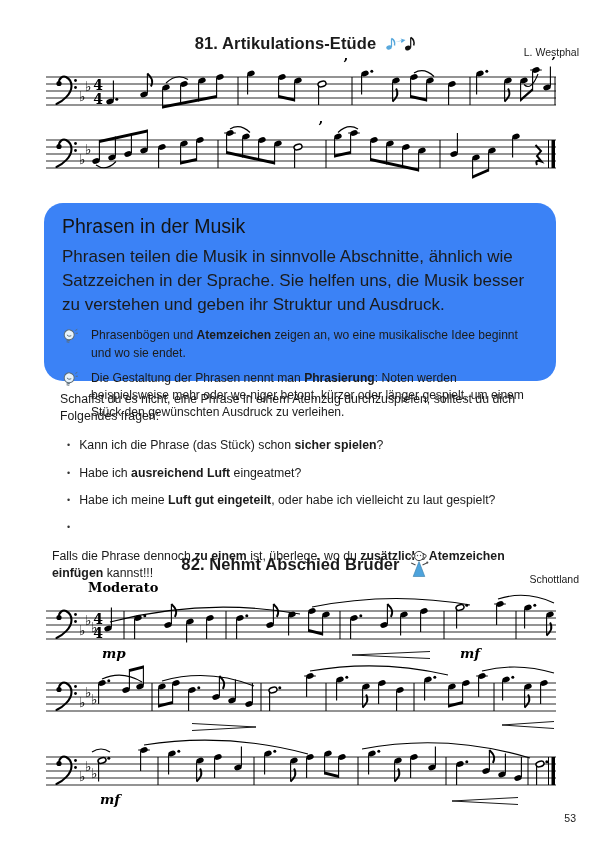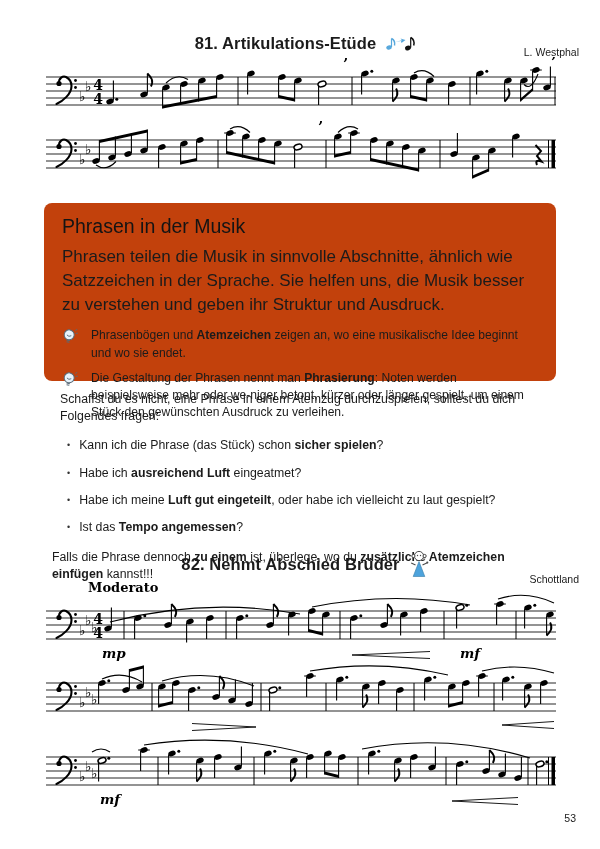--- a/index.html
+++ b/index.html
@@ -14,22 +14,22 @@
   #composer81{top:46px;}
   #origin82{top:573px;}
 
   .staff{position:absolute;left:46px;width:512px;}
   #staffA{top:57px;height:64px;}
   #staffB{top:120px;height:64px;}
   #staffC{top:576px;height:94px;}
   #staffD{top:648px;height:90px;}
   #staffE{top:722px;height:94px;}
 
-  .infobox{position:absolute;left:44px;top:203px;width:512px;height:178px;background:#c2410c;
-           border-radius:8px;box-sizing:border-box;padding:12px 18px 0 18px;}
+  .infobox{position:absolute;left:44px;top:203px;width:512px;height:178px;background:#3b82f6;
+           border-radius:19px;box-sizing:border-box;padding:12px 18px 0 18px;}
   .infobox h2{margin:0 0 7px 0;font-size:19.5px;font-weight:400;color:#141414;}
   .infobox .intro{margin:0 0 10px 0;font-size:17px;line-height:1.42;}
   .ib-row{display:flex;gap:13px;align-items:flex-start;margin-bottom:8px;}
   .ib-icon{flex:0 0 auto;margin-top:0;}
   .ib-text{font-size:12.1px;line-height:1.42;}
 
   .questions{position:absolute;left:52px;top:391px;width:504px;font-size:12.3px;line-height:1.4;}
   .q-intro{margin:0 0 12px 8px;}
   .q-item{display:flex;gap:9px;margin:0 0 10px 15px;}
   .q-bullet{font-size:9px;line-height:16px;color:#333;}
@@ -250,21 +250,20 @@
     <div class="q-item">
       <span class="q-bullet">•</span>
       <span><span>Habe ich </span><span style="font-weight: 700;">ausreichend Luft</span><span> eingeatmet?</span></span>
     </div>
     <div class="q-item">
       <span class="q-bullet">•</span>
       <span><span>Habe ich meine </span><span style="font-weight: 700;">Luft gut eingeteilt</span><span>, oder habe ich vielleicht zu laut gespielt?</span></span>
     </div>
     <div class="q-item">
       <span class="q-bullet">•</span>
-      <span><span>Ist das </span><span style="font-weight: 700;">Tempo angemessen</span><span>?</span></span>
     </div>
     <p class="q-closing"><span>Falls die Phrase dennoch </span><span style="font-weight: 700;">zu einem</span><span> ist, überlege, wo du </span><span style="font-weight: 700;">zusätzliche Atemzeichen einfügen</span><span> kannst!!!</span></p>
   </div>
 
   <div class="title-row" id="title82">
     <span>82. Nehmt Abschied Brüder</span>
     <svg width="24" height="30" viewBox="0 0 24 30">
       <circle cx="12" cy="7" r="4.6" fill="#fff" stroke="#4a4a4a" stroke-width="1"></circle>
       <circle cx="10.5" cy="6.5" r="0.7" fill="#4a4a4a"></circle>
       <circle cx="13.5" cy="6.5" r="0.7" fill="#4a4a4a"></circle>

